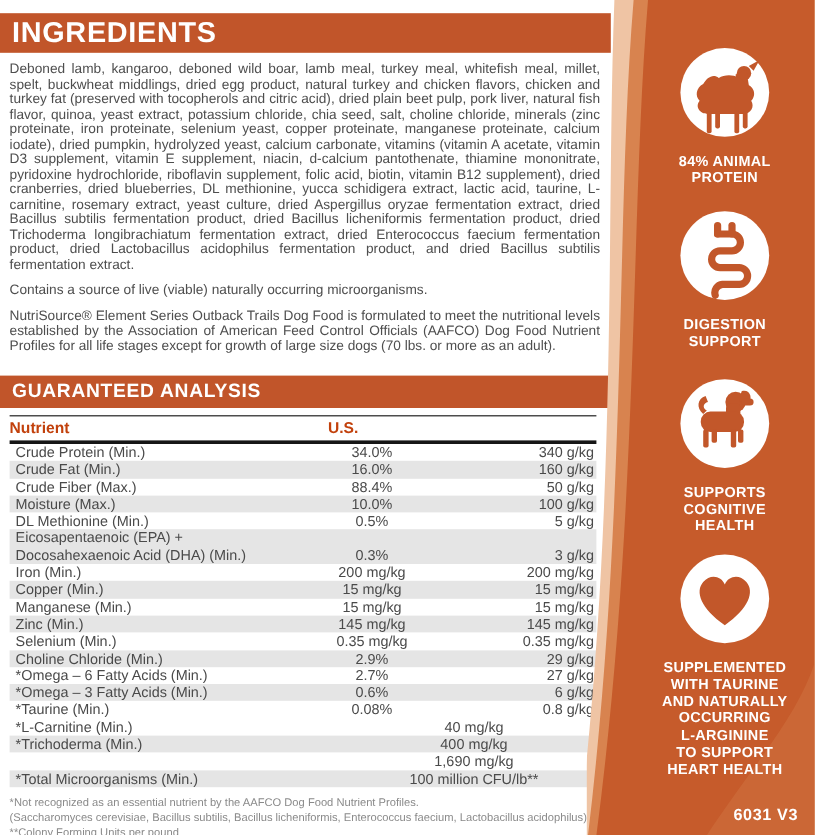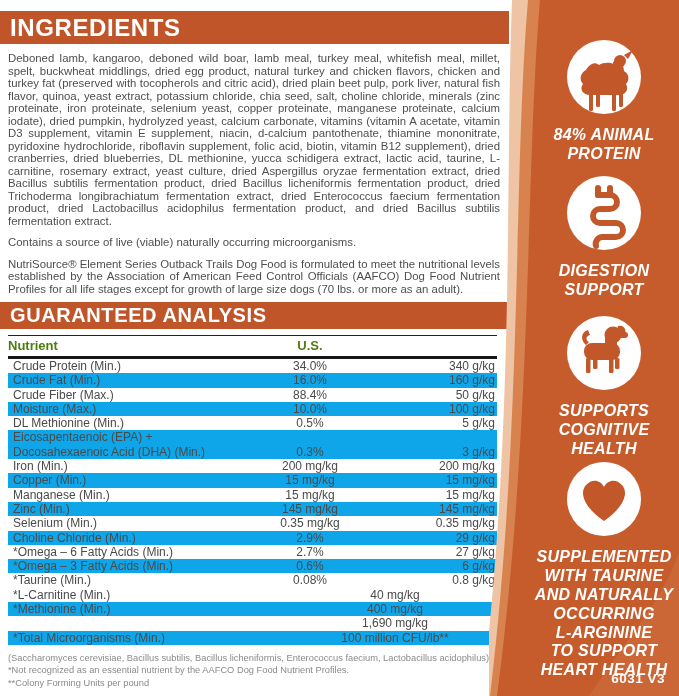--- a/index.html
+++ b/index.html
@@ -3,49 +3,49 @@
 <meta charset="utf-8">
 <style>
   html,body{margin:0;padding:0;}
   body{font-family:"Liberation Sans",sans-serif;background:#ffffff;}
   .page{position:relative;width:679px;height:696px;background:#ffffff;overflow:hidden;}
 
   
   .main{position:absolute;left:0;top:0;width:509px;z-index:1;}
   .bar{background:#C1552A;color:#ffffff;font-weight:bold;letter-spacing:.6px;}
   .bar.ingredients{margin-top:11px;height:33px;line-height:33px;font-size:24px;padding-left:10px;}
-  .bar.analysis{margin-top:7px;height:27px;line-height:27px;font-size:20px;padding-left:10px;}
+  .bar.analysis{margin-top:18px;height:27px;line-height:27px;font-size:16px;padding-left:10px;}
   .body-text{margin:8px 9px 0 8px;font-size:11.4px;line-height:12.5px;color:#4e4e4e;text-align:justify;}
   .contains-line{margin-top:9px;text-align:left;}
   .aafco{margin-top:9px;}
 
   
   .ga-table{margin:6px 0 0 8px;width:489px;color:#4a4a4a;}
   .ga-header{display:grid;grid-template-columns:1fr 118px 128px;
     border-top:1.5px solid #222;border-bottom:3px solid #161616;
-    font-weight:bold;color:#4d7c0f;font-size:13px;padding:2px 0 3px;}
+    font-weight:bold;color:#c2410c;font-size:13px;padding:2px 0 3px;gap:24px;}
   .ga-header .col-us{text-align:center;}
   .ga-header .col-metric{text-align:right;padding-right:2px;}
   .ga-row{display:grid;grid-template-columns:1fr 118px 128px;align-items:end;
     min-height:14.3px;font-size:12px;line-height:14.3px;}
-  .ga-row.shaded{background:#0ea5e9;}
+  .ga-row.shaded{background:#e5e5e5;}
   .ga-nutrient{padding-left:5px;white-space:pre-line;}
   .ga-us{text-align:center;}
   .ga-metric{text-align:right;padding-right:2px;}
   .ga-merged{grid-column:2/4;text-align:center;padding-left:42px;}
   .footnotes{margin:7px 0 0 8px;font-size:9.3px;line-height:12.4px;color:#8a8a8a;}
 
   
   .sidebar-art{position:absolute;top:0;right:0;width:190px;height:696px;z-index:2;}
   .sidebar-content{position:absolute;top:0;right:0;width:150px;height:696px;z-index:3;
     color:#ffffff;text-align:center;}
   .feature{position:absolute;left:0;width:100%;text-align:center;}
   .feature-circle{display:inline-block;width:74px;height:74px;background:#ffffff;border-radius:50%;}
-  .feature-label{margin-top:8px;font-weight:bold;font-size:16px;line-height:1.18;
-    letter-spacing:.3px;white-space:pre-line;font-style:italic;}
+  .feature-label{margin-top:8px;font-weight:bold;font-size:12px;line-height:1.18;
+    letter-spacing:.3px;white-space:pre-line;}
   .f1{top:40px;} .f2{top:176px;} .f3{top:316px;} .f4{top:462px;}
   .sku{position:absolute;right:14px;bottom:10px;font-weight:bold;font-size:13.5px;letter-spacing:.5px;}
 </style>
 </head>
 <body>
 
 <div class="page">
 
   <div class="main">
 
@@ -143,36 +143,36 @@
           <div class="ga-row">
             <span class="ga-nutrient">*Taurine (Min.)</span>
             <span class="ga-us">0.08%</span>
             <span class="ga-metric">0.8 g/kg</span>
           </div>
           <div class="ga-row">
             <span class="ga-nutrient">*L-Carnitine (Min.)</span>
             <span class="ga-merged">40 mg/kg</span>
           </div>
           <div class="ga-row shaded">
-            <span class="ga-nutrient">*Methionine (Min.)</span>
+            <span class="ga-nutrient">*Trichoderma (Min.)</span>
             <span class="ga-merged">400 mg/kg</span>
           </div>
           <div class="ga-row">
             <span class="ga-merged">1,690 mg/kg</span>
           </div>
           <div class="ga-row shaded">
             <span class="ga-nutrient">*Total Microorganisms (Min.)</span>
             <span class="ga-merged">100 million CFU/lb**</span>
           </div>
         </div>
     </div>
 
     <div class="footnotes">
+      <div>*Not recognized as an essential nutrient by the AAFCO Dog Food Nutrient Profiles.</div>
       <div>(Saccharomyces cerevisiae, Bacillus subtilis, Bacillus licheniformis, Enterococcus faecium, Lactobacillus acidophilus)</div>
-      <div>*Not recognized as an essential nutrient by the AAFCO Dog Food Nutrient Profiles.</div>
       <div>**Colony Forming Units per pound</div>
     </div>
   </div>
 
   <svg class="sidebar-art" viewBox="0 0 190 696" preserveAspectRatio="none">
     <path d="M23,0 C16,180 26,420 -7,696 L190,696 L190,0 Z" fill="#EFC4A4"></path>
     <path d="M39,0 C24,180 34,420 1,696 L190,696 L190,0 Z" fill="#D8834F"></path>
     <path d="M51,0 C36,180 44,420 8,696 L190,696 L190,0 Z" fill="#C65B2B"></path>
     <path d="M100,696 C140,636 176,596 190,552 L190,696 Z" fill="#D8834F" opacity="0.30"></path>
   </svg>

